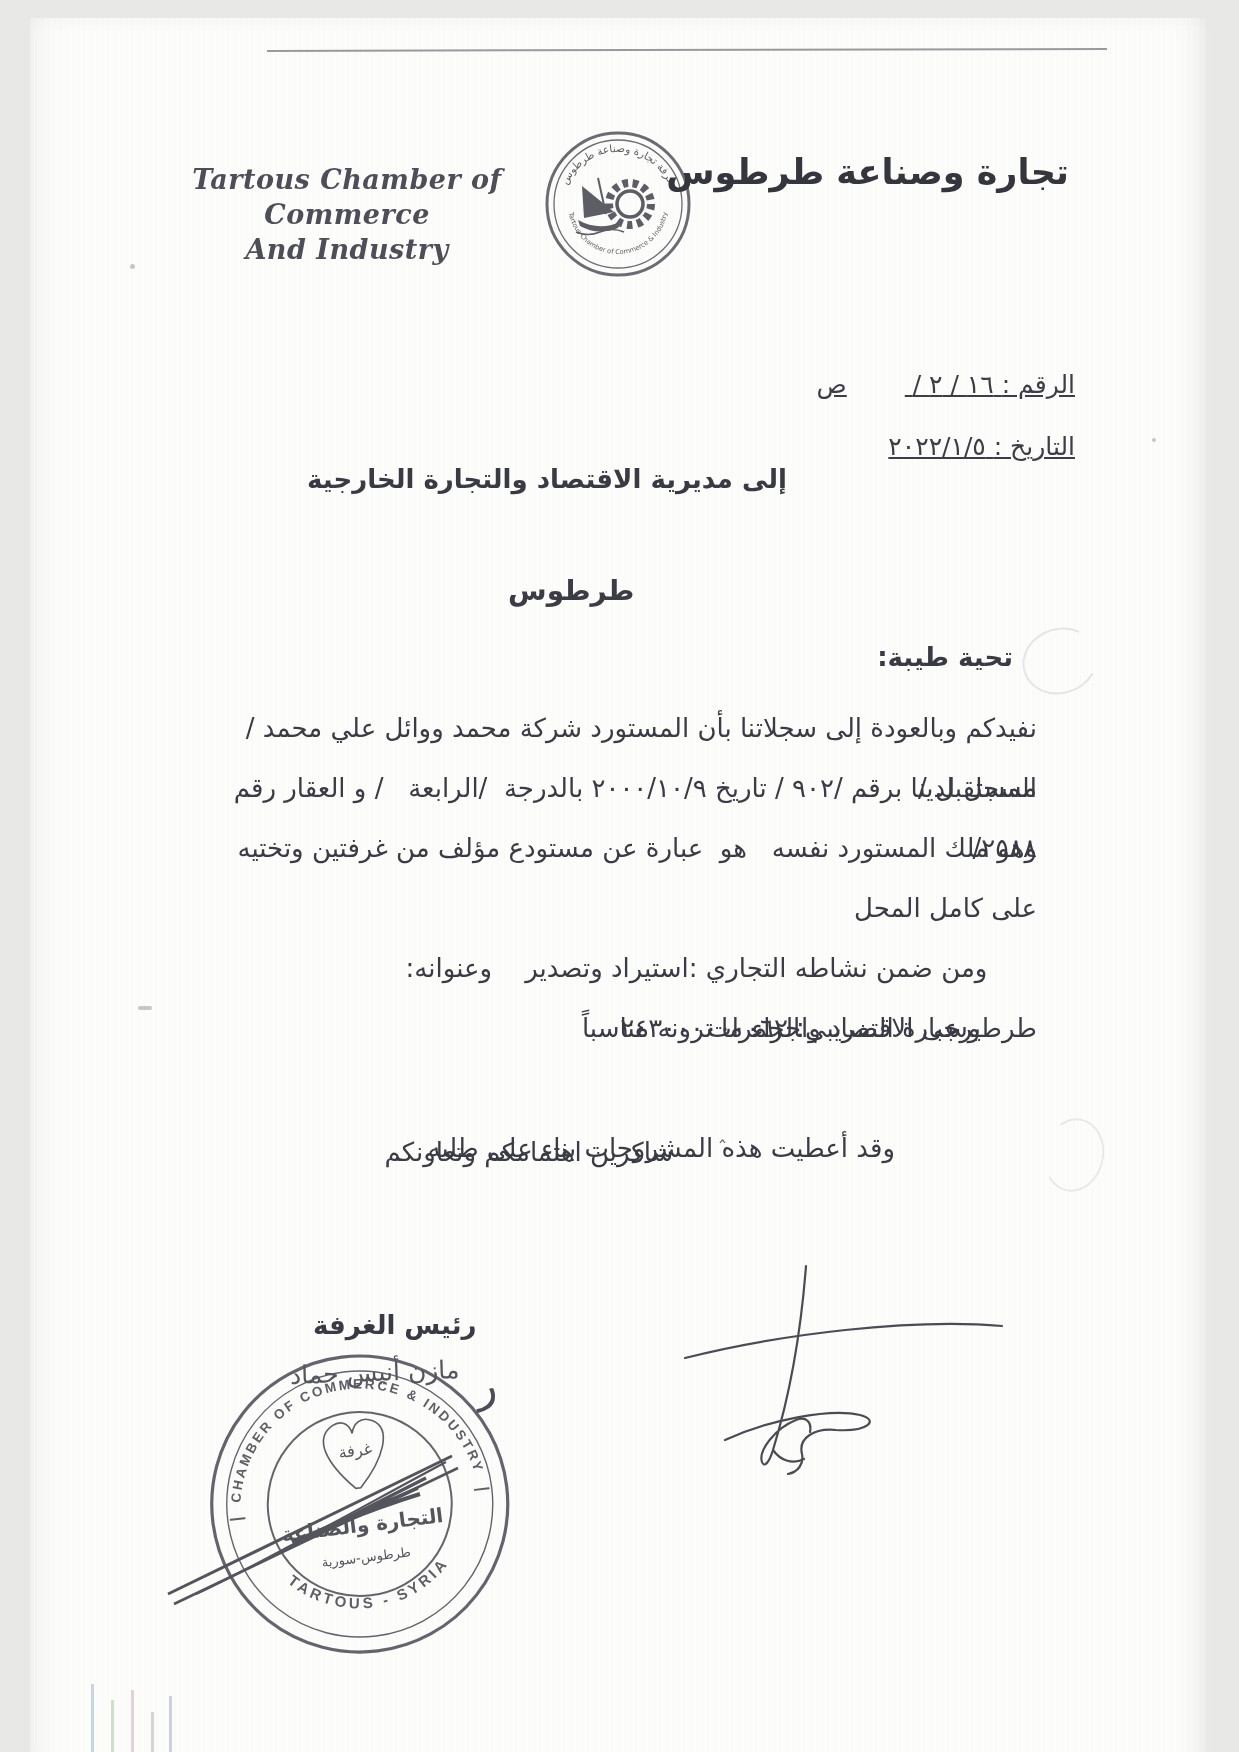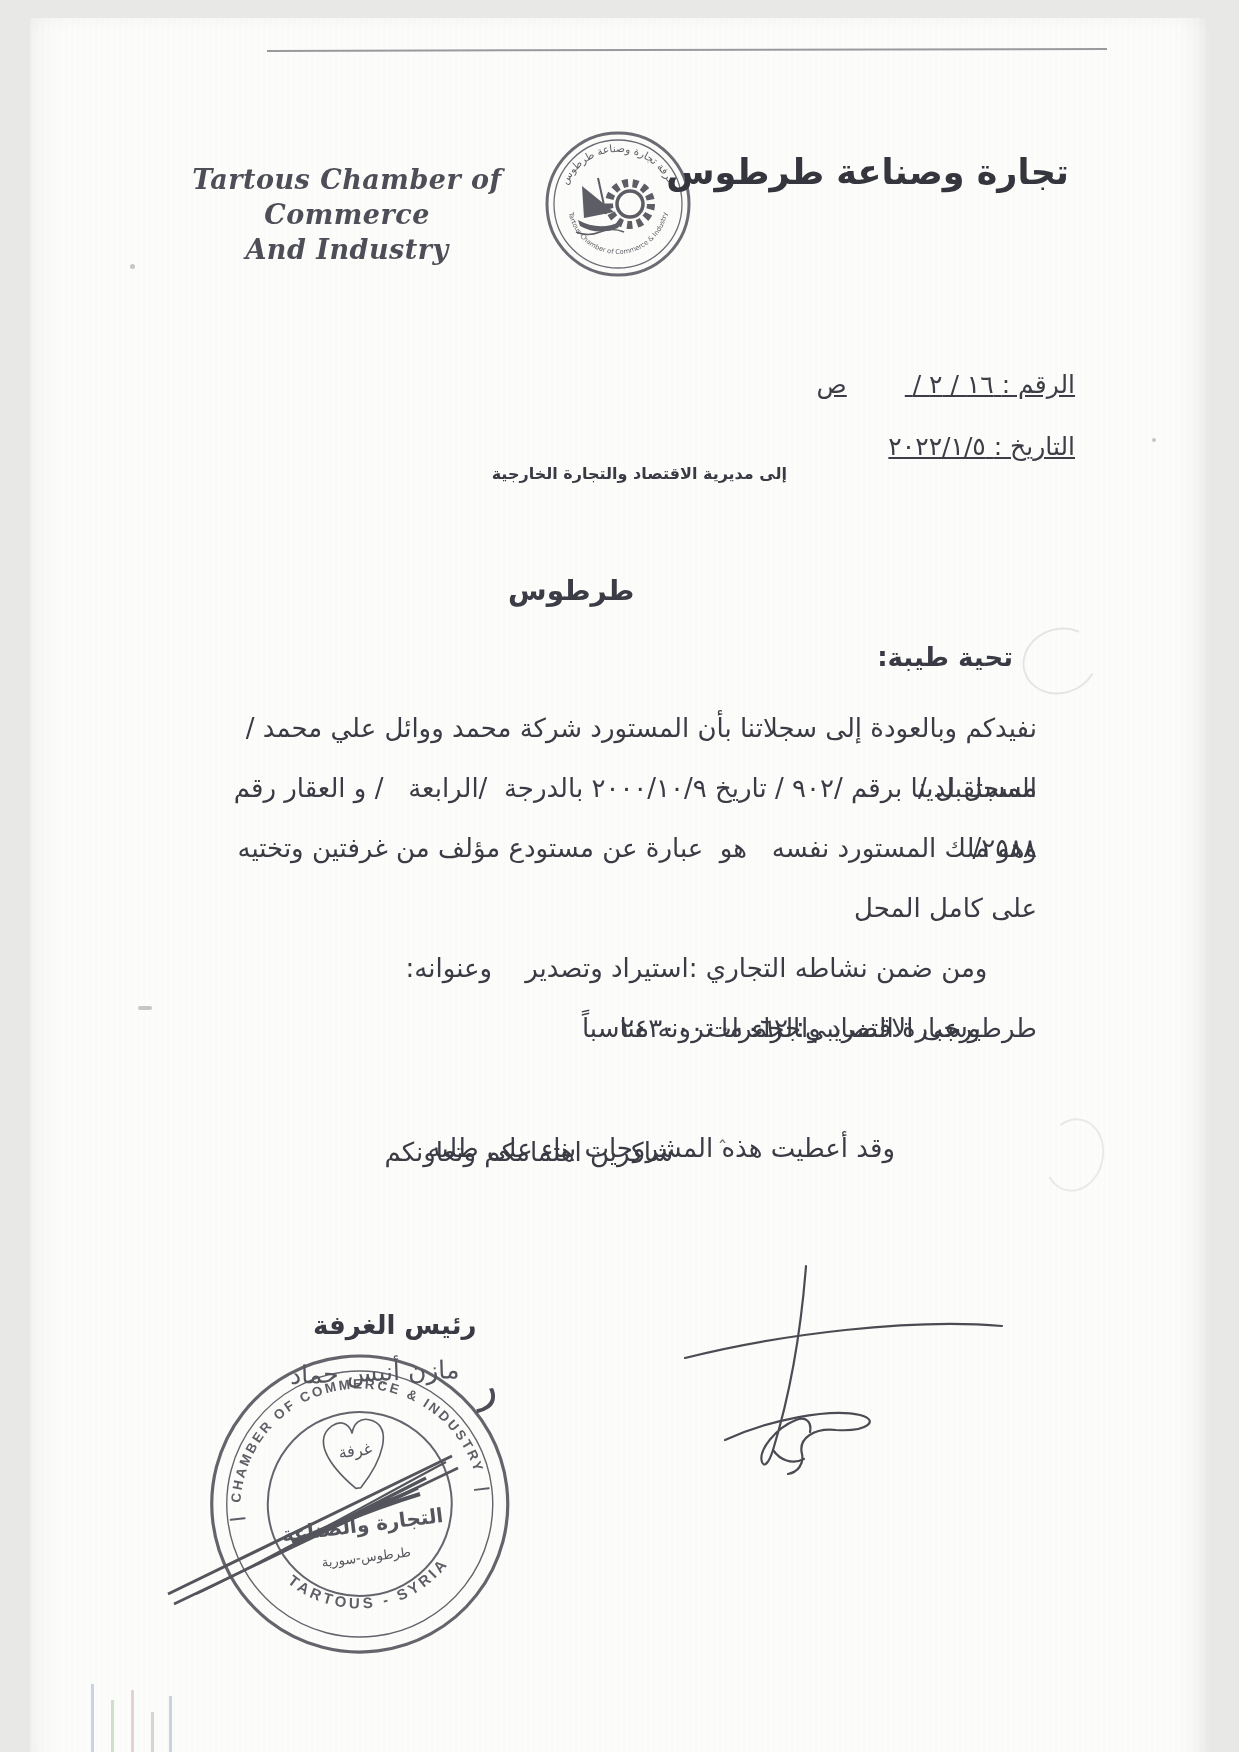--- a/index.html
+++ b/index.html
@@ -21,21 +21,21 @@
   .en-title{
     left:122px;top:144px;width:390px;text-align:center;
     font-family:"DejaVu Serif", serif;font-style:italic;font-weight:bold;
     font-size:27px;line-height:35px;color:#4e4e58;letter-spacing:.5px;
   }
   .ar{direction:rtl;unicode-bidi:embed;}
   .ar-title{right:140px;top:134px;font-size:35px;font-weight:bold;color:#34353d;letter-spacing:0;}
   .meta{right:134px;top:352px;text-align:right;font-size:25px;color:#3c3d46;}
   .meta .row{height:62px;text-decoration:underline;}
   .ref-suffix{margin-right:58px;}
-  .to-line{right:422px;top:446px;font-size:16px;font-weight:bold;color:#393a43;}
+  .to-line{right:422px;top:446px;font-size:26px;font-weight:bold;color:#393a43;}
   .city-line{left:478px;top:556px;font-size:28px;font-weight:bold;color:#3b3c45;}
   .greeting{right:196px;top:624px;font-size:26px;font-weight:bold;color:#393a43;}
   .body-block{left:168px;right:172px;top:680px;font-size:26px;color:#3a3b44;text-align:right;}
   .bline{height:60px;line-height:60px;white-space:pre-wrap;}
   .tail-gap{margin-right:145px;}
   .ind28{padding-right:28px;}
   .ind56{padding-right:56px;}
   .ind22{padding-right:22px;}
   .ind142{padding-right:142px;}
   .ind260{padding-right:260px;}

